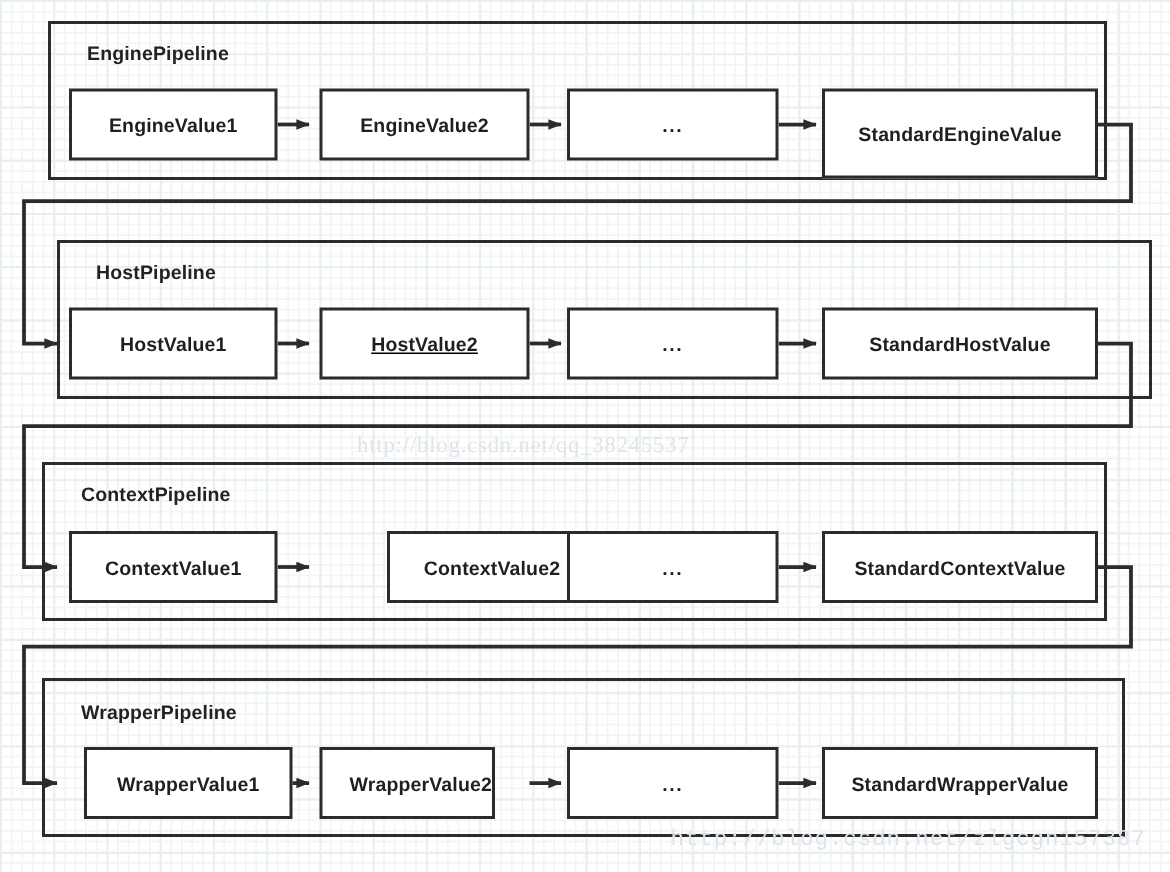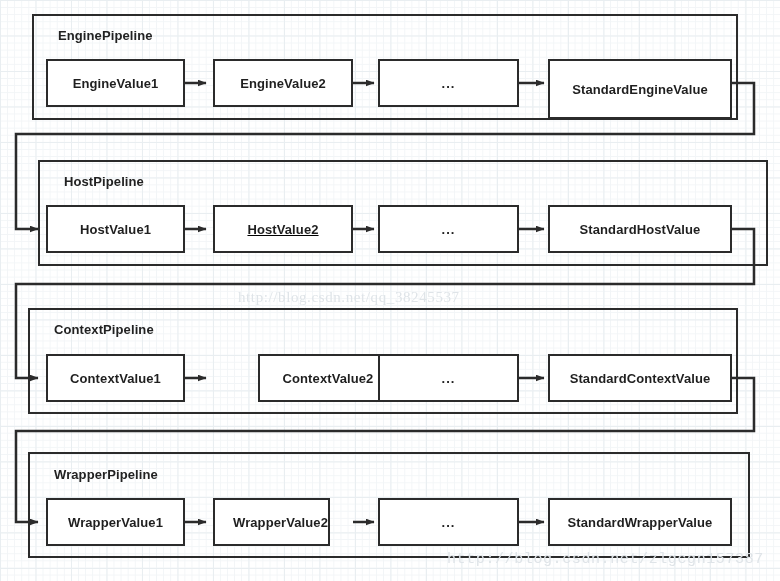--- a/index.html
+++ b/index.html
@@ -184,21 +184,21 @@
   <div class="node-box" style="left:378px; top:354px; width:141px; height:48px;">
     <span class="node-label ellipsis">...</span>
   </div>
   <div class="node-box" style="left:548px; top:354px; width:184px; height:48px;">
     <span class="node-label">StandardContextValue</span>
   </div>
 
   <div class="pipeline-box" style="left:28px; top:452px; width:722px; height:106px;"></div>
   <div class="pipeline-title" style="left:54px; top:467px;">WrapperPipeline</div>
 
-  <div class="node-box" style="left:46px; top:498px; width:139px; height:48px;">
+  <div class="node-box" style="left:56px; top:498px; width:139px; height:48px;">
     <span class="node-label">WrapperValue1</span>
   </div>
   <div class="node-box" style="left:213px; top:498px; width:117px; height:48px;justify-content:flex-end;">
     <span class="node-label">WrapperValue2</span>
   </div>
   <div class="node-box" style="left:378px; top:498px; width:141px; height:48px;">
     <span class="node-label ellipsis">...</span>
   </div>
   <div class="node-box" style="left:548px; top:498px; width:184px; height:48px;">
     <span class="node-label">StandardWrapperValue</span>

